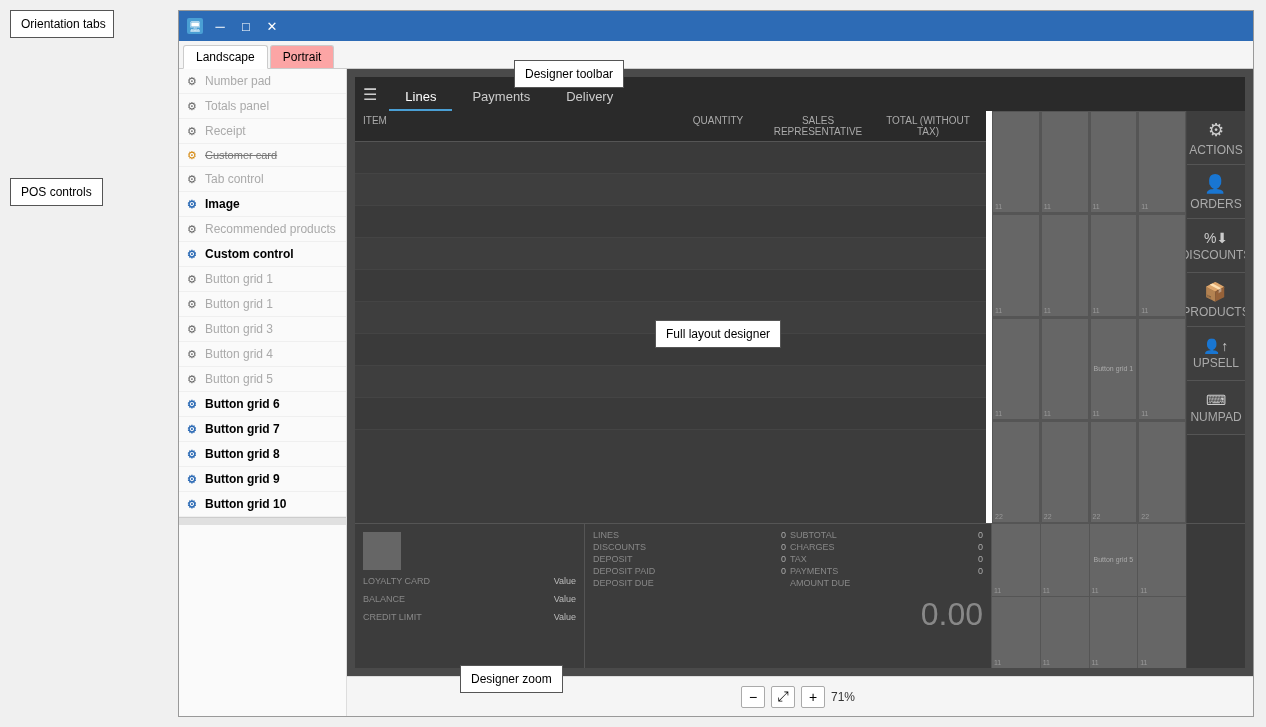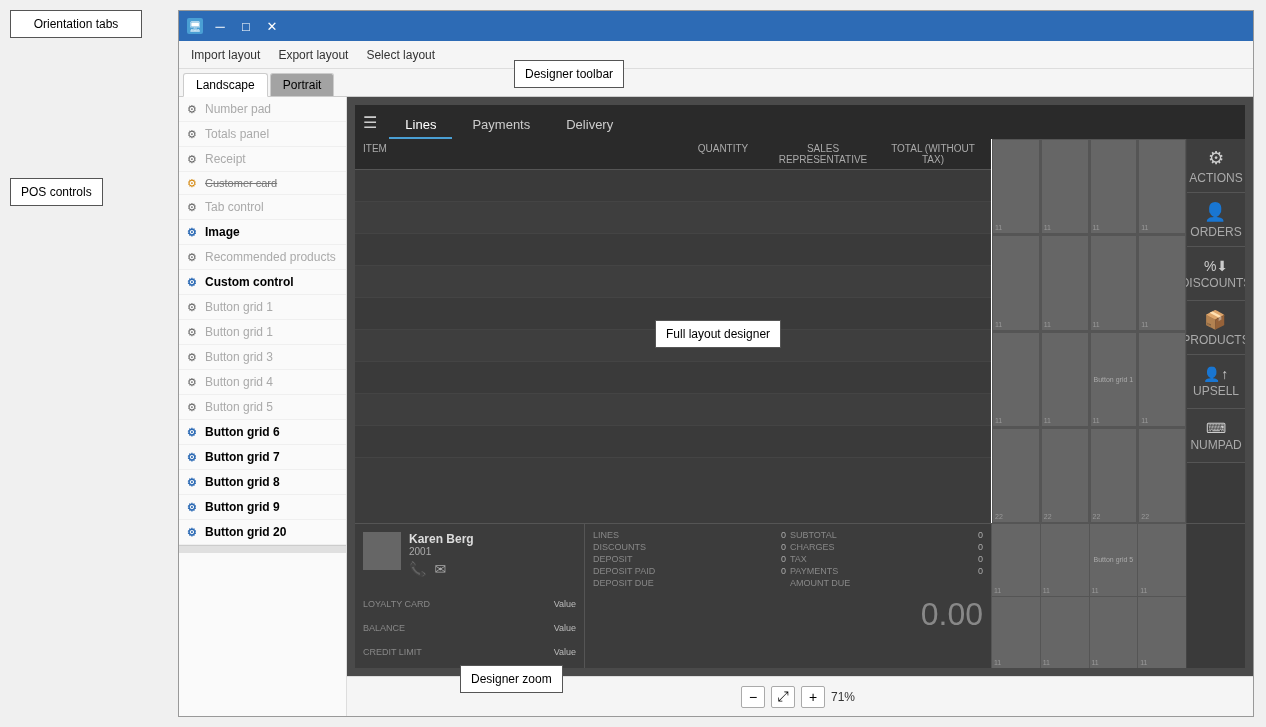--- a/index.html
+++ b/index.html
@@ -98,21 +98,21 @@
       align-items: flex-end;
       padding: 0 4px;
       border-bottom: 1px solid #ccc;
       flex-shrink: 0;
     }
     .tab {
       padding: 4px 12px;
       cursor: pointer;
       font-size: 12px;
       border: 1px solid #ccc;
-      background: #a3a3a3;
+      background: #fca5a5;
       border-bottom: none;
       margin-right: 2px;
       border-radius: 3px 3px 0 0;
     }
     .tab.active {
       background: white;
       border-bottom: 1px solid white;
       margin-bottom: -1px;
       z-index: 1;
     }
@@ -220,21 +220,21 @@
       display: flex;
       flex: 1;
       overflow: hidden;
     }
 
     
     .lines-panel {
       flex: 1;
       display: flex;
       flex-direction: column;
-      border-right: 1px solid #ffffff;
+      border-right: 6px solid #ffffff;
     }
     .lines-header {
       display: grid;
       grid-template-columns: 1fr 80px 120px 100px;
       background: #2a2a2a;
       padding: 4px 8px;
       font-size: 10px;
       color: #aaa;
       border-bottom: 1px solid #555;
       flex-shrink: 0;
@@ -354,22 +354,22 @@
     .customer-actions {
       display: flex;
       gap: 8px;
       font-size: 14px;
       color: #aaa;
       margin-top: 4px;
     }
     .customer-fields {
       display: flex;
       flex-direction: column;
-      gap: 14px;
-      margin-top: 18px;
+      gap: 8px;
+      margin-top: 2px;
     }
     .customer-field-row {
       display: flex;
       justify-content: space-between;
       font-size: 9px;
       color: #888;
     }
     .customer-field-row span:last-child { color: #bbb; }
 
     .order-panel {
@@ -476,44 +476,35 @@
       padding: 6px 10px;
       font-size: 12px;
       color: #000;
       z-index: 200;
       white-space: nowrap;
     }
   </style>
 </head>
 <body>
 
-<div class="callout" style="left:10px; top:10px; width:132px; text-align:center;">
+<div class="callout" style="left:10px; top:10px; width:104px; text-align:center;">
   <span>Orientation tabs</span>
 </div>
 
 <div class="window">
 
   <div class="title-bar">
     <div class="title-bar-icon">🖥</div>
     <div class="title-bar-buttons">
       <button class="title-btn">─</button>
       <button class="title-btn">□</button>
       <button class="title-btn close">✕</button>
     </div>
   </div>
 
-  <div class="menu-bar">
-    <div class="menu-item">Import layout</div>
-    <div class="menu-item">Export layout</div>
-    <div class="menu-item">Select layout</div>
-    <div style="flex:1"></div>
-
-    <div style="position:relative; margin-right: 300px;">
-    </div>
-  </div>
 
   <div class="tab-area">
     <div class="tab active">Landscape</div>
     <div class="tab">Portrait</div>
   </div>
 
   <div class="main-content">
 
     <div class="sidebar">
 
@@ -580,21 +571,21 @@
       <div class="sidebar-item bold">
         <span class="gear-icon blue">⚙</span>
         <span>Button grid 8</span>
       </div>
       <div class="sidebar-item bold">
         <span class="gear-icon blue">⚙</span>
         <span>Button grid 9</span>
       </div>
       <div class="sidebar-item bold">
         <span class="gear-icon blue">⚙</span>
-        <span>Button grid 20</span>
+        <span>Button grid 10</span>
       </div>
       <div class="sidebar-resizer"></div>
     </div>
 
     <div class="designer-area">
       <div class="designer-canvas">
 
         <div class="pos-preview">
 
           <div class="pos-top-tabs">
@@ -705,28 +696,20 @@
                 <span class="action-btn-label">NUMPAD</span>
               </div>
             </div>
           </div>
 
           <div class="pos-bottom">
 
             <div class="customer-panel">
               <div class="customer-top">
                 <div class="customer-avatar"></div>
-                <div class="customer-info">
-                  <div class="customer-name">Karen Berg</div>
-                  <div class="customer-id">2001</div>
-                  <div class="customer-actions">
-                    <span>📞</span>
-                    <span>✉</span>
-                  </div>
-                </div>
               </div>
               <div class="customer-fields">
                 <div class="customer-field-row">
                   <span>LOYALTY CARD</span>
                   <span>Value</span>
                 </div>
                 <div class="customer-field-row">
                   <span>BALANCE</span>
                   <span>Value</span>
                 </div>

